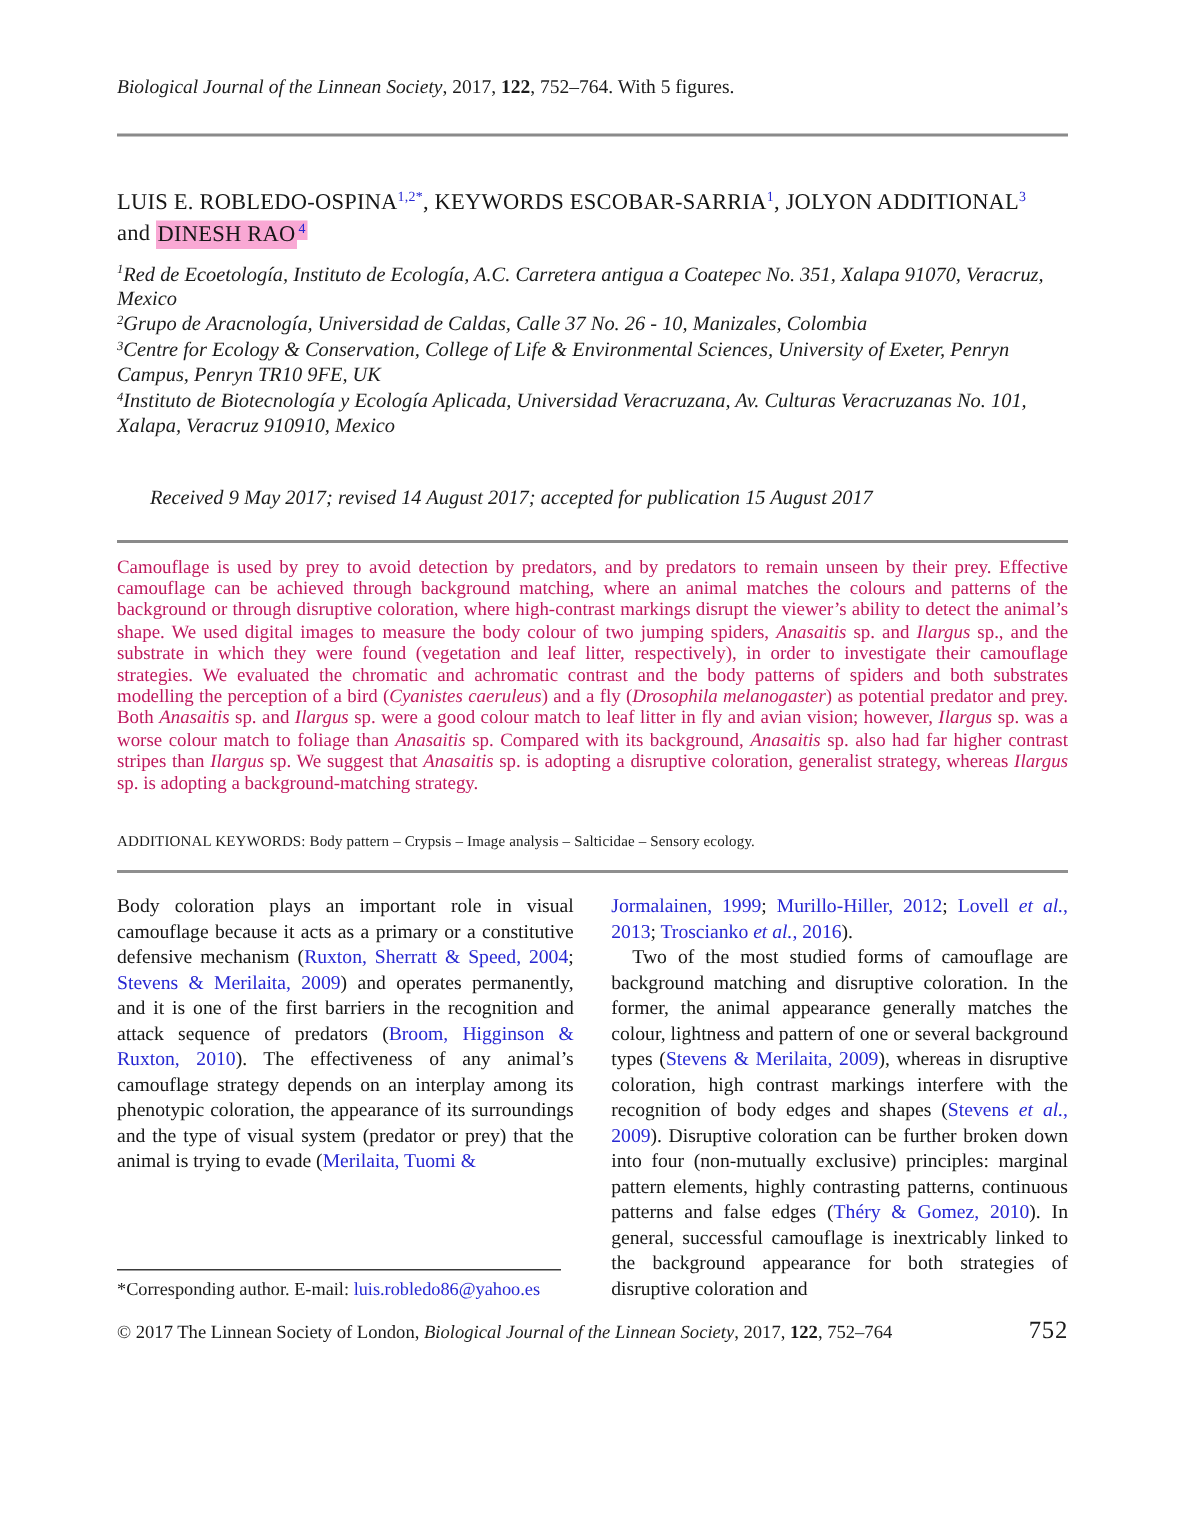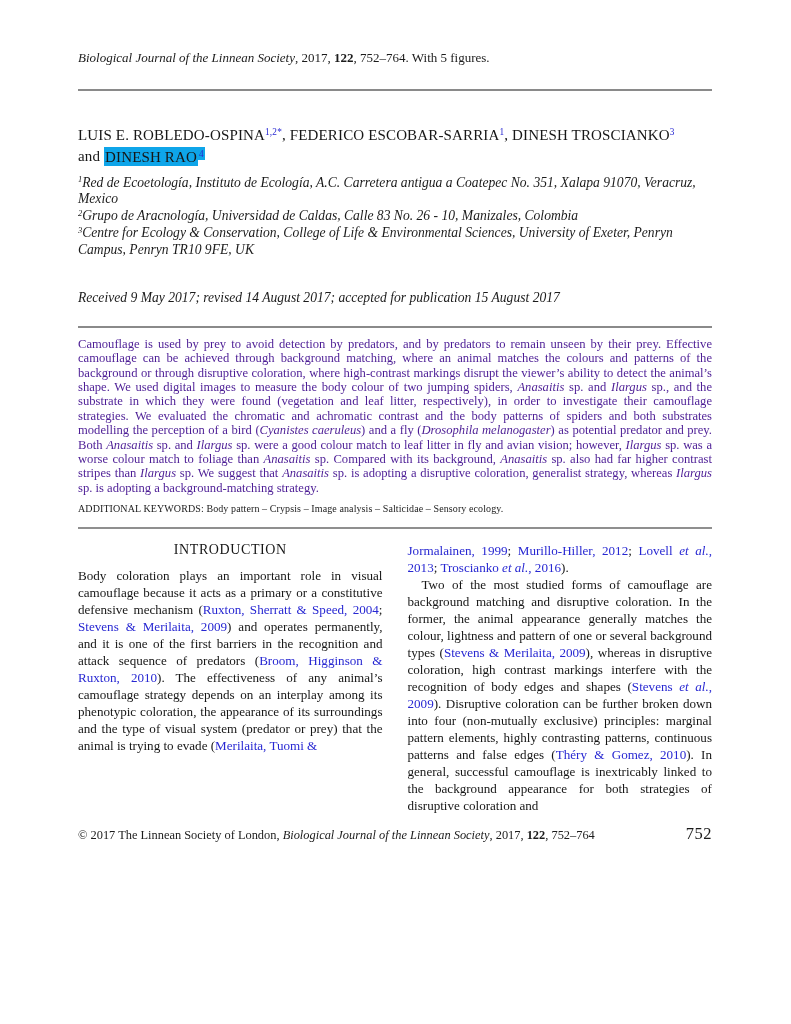--- a/index.html
+++ b/index.html
@@ -20,25 +20,25 @@
   .title {
     font-size:25.5px; font-weight:bold; line-height:1.23;
     letter-spacing:0.1px; color:#151515; max-width:640px; margin-bottom:12px;
   }
 
   .authors { font-size:15px; line-height:1.42; letter-spacing:0.15px; margin-bottom:7px; color:#161616; }
 
   .affiliations { font-style:italic; font-size:13.6px; line-height:1.24; margin-bottom:31px; }
   .affiliation { }
 
-  .received { font-style:italic; font-size:13.6px; margin-bottom:20px; }
+  .received { font-style:italic; font-size:13.6px; margin-bottom:20px;margin-left:22px; }
 
   .abstract {
     font-size:12.6px; line-height:1.145; text-align:justify;
-    margin-top:9px; margin-bottom:8px; color:#4c1d95;
+    margin-top:9px; margin-bottom:27px; color:#be185d;
   }
   .keywords { font-size:10px; margin-bottom:13px; letter-spacing:0.1px; }
 
   .columns-wrap { margin-top:13px; display:flex; gap:25px; min-height:252px; }
   .col { width:305px; display:flex; flex-direction:column; }
   .intro-heading { text-align:center; font-size:14px; letter-spacing:0.6px; margin-bottom:9px; color:#161616; }
   .body-para {
     font-size:13.1px; line-height:1.3; text-align:justify; color:#161616;
   }
   .body-para.indent { text-indent:14px; }
@@ -52,54 +52,58 @@
   .footer-page { font-size:16.5px; letter-spacing:0.5px;margin-left:28px; }
 
   
   .seg-p { }
   .seg-i { font-style:italic; }
   .seg-b { font-weight:bold; }
   .seg-a { color:#2727d2; }
   .seg-ai { color:#2727d2; font-style:italic; }
   .seg-sup { font-size:0.62em; position:relative; top:-0.5em; }
   .seg-supa { font-size:0.62em; position:relative; top:-0.5em; color:#2727d2;text-align:right; }
-  .seg-hl { background:#0ea5e9; padding:1.5px 1px; }
+  .seg-hl { background:#f9a8d4; padding:1.5px 1px; }
 </style>
 </head>
 <body>
 
 <div class="page">
 
   <div class="journal-line"><span class="seg-i">Biological Journal of the Linnean Society</span><span class="seg-p">, 2017, </span><span class="seg-b">122</span><span class="seg-p">, 752–764. With 5 figures.</span></div>
 
   <div class="rule divider-top"></div>
 
 
-  <div class="authors"><span class="seg-p">LUIS E. ROBLEDO-OSPINA</span><span class="seg-supa">1,2*</span><span class="seg-p">, FEDERICO ESCOBAR-SARRIA</span><span class="seg-supa">1</span><span class="seg-p">, DINESH TROSCIANKO</span><span class="seg-supa">3</span><br><span class="seg-p">and </span><span class="seg-hl">DINESH RAO</span><span class="seg-hl seg-supa">4</span></div>
+  <div class="authors"><span class="seg-p">LUIS E. ROBLEDO-OSPINA</span><span class="seg-supa">1,2*</span><span class="seg-p">, KEYWORDS ESCOBAR-SARRIA</span><span class="seg-supa">1</span><span class="seg-p">, JOLYON ADDITIONAL</span><span class="seg-supa">3</span><br><span class="seg-p">and </span><span class="seg-hl">DINESH RAO</span><span class="seg-hl seg-supa">4</span></div>
 
   <div class="affiliations">
     <div class="affiliation"><span class="seg-sup">1</span><span class="seg-p">Red de Ecoetología, Instituto de Ecología, A.C. Carretera antigua a Coatepec No. 351, Xalapa 91070, Veracruz, Mexico</span></div>
-    <div class="affiliation"><span class="seg-sup">2</span><span class="seg-p">Grupo de Aracnología, Universidad de Caldas, Calle 83 No. 26 - 10, Manizales, Colombia</span></div>
+    <div class="affiliation"><span class="seg-sup">2</span><span class="seg-p">Grupo de Aracnología, Universidad de Caldas, Calle 37 No. 26 - 10, Manizales, Colombia</span></div>
     <div class="affiliation"><span class="seg-sup">3</span><span class="seg-p">Centre for Ecology &amp; Conservation, College of Life &amp; Environmental Sciences, University of Exeter, Penryn Campus, Penryn TR10 9FE, UK</span></div>
+    <div class="affiliation"><span class="seg-sup">4</span><span class="seg-p">Instituto de Biotecnología y Ecología Aplicada, Universidad Veracruzana, Av. Culturas Veracruzanas No. 101, Xalapa, Veracruz 910910, Mexico</span></div>
   </div>
 
   <div class="received">Received 9 May 2017; revised 14 August 2017; accepted for publication 15 August 2017</div>
 
   <div class="rule"></div>
 
   <div class="abstract"><span class="seg-p">Camouflage is used by prey to avoid detection by predators, and by predators to remain unseen by their prey. Effective camouflage can be achieved through background matching, where an animal matches the colours and patterns of the background or through disruptive coloration, where high-contrast markings disrupt the viewer’s ability to detect the animal’s shape. We used digital images to measure the body colour of two jumping spiders, </span><span class="seg-i">Anasaitis</span><span class="seg-p"> sp. and </span><span class="seg-i">Ilargus</span><span class="seg-p"> sp., and the substrate in which they were found (vegetation and leaf litter, respectively), in order to investigate their camouflage strategies. We evaluated the chromatic and achromatic contrast and the body patterns of spiders and both substrates modelling the perception of a bird (</span><span class="seg-i">Cyanistes caeruleus</span><span class="seg-p">) and a fly (</span><span class="seg-i">Drosophila melanogaster</span><span class="seg-p">) as potential predator and prey. Both </span><span class="seg-i">Anasaitis</span><span class="seg-p"> sp. and </span><span class="seg-i">Ilargus</span><span class="seg-p"> sp. were a good colour match to leaf litter in fly and avian vision; however, </span><span class="seg-i">Ilargus</span><span class="seg-p"> sp. was a worse colour match to foliage than </span><span class="seg-i">Anasaitis</span><span class="seg-p"> sp. Compared with its background, </span><span class="seg-i">Anasaitis</span><span class="seg-p"> sp. also had far higher contrast stripes than </span><span class="seg-i">Ilargus</span><span class="seg-p"> sp. We suggest that </span><span class="seg-i">Anasaitis</span><span class="seg-p"> sp. is adopting a disruptive coloration, generalist strategy, whereas </span><span class="seg-i">Ilargus</span><span class="seg-p"> sp. is adopting a background-matching strategy.</span></div>
 
   <div class="keywords">ADDITIONAL KEYWORDS:  Body pattern – Crypsis – Image analysis – Salticidae – Sensory ecology.</div>
 
   <div class="rule-thin"></div>
 
   <div class="columns-wrap">
     <div class="col">
-      <div class="intro-heading">INTRODUCTION</div>
       <div class="body-para"><span class="seg-p">Body coloration plays an important role in visual camouflage because it acts as a primary or a constitutive defensive mechanism (</span><span class="seg-a">Ruxton, Sherratt &amp; Speed, 2004</span><span class="seg-p">; </span><span class="seg-a">Stevens &amp; Merilaita, 2009</span><span class="seg-p">) and operates permanently, and it is one of the first barriers in the recognition and attack sequence of predators (</span><span class="seg-a">Broom, Higginson &amp; Ruxton, 2010</span><span class="seg-p">). The effectiveness of any animal’s camouflage strategy depends on an interplay among its phenotypic coloration, the appearance of its surroundings and the type of visual system (predator or prey) that the animal is trying to evade (</span><span class="seg-a">Merilaita, Tuomi &amp;</span></div>
+      <div class="footnote-block">
+        <div class="footnote-rule"></div>
+        <div class="footnote"><span class="seg-p">*Corresponding author. E-mail: </span><span class="seg-a">luis.robledo86@yahoo.es</span></div>
+      </div>
     </div>
     <div class="col">
       <div class="body-para"><span class="seg-a">Jormalainen, 1999</span><span class="seg-p">; </span><span class="seg-a">Murillo-Hiller, 2012</span><span class="seg-p">; </span><span class="seg-a">Lovell </span><span class="seg-ai">et al.</span><span class="seg-a">, 2013</span><span class="seg-p">; </span><span class="seg-a">Troscianko </span><span class="seg-ai">et al.</span><span class="seg-a">, 2016</span><span class="seg-p">).</span></div>
       <div class="body-para indent"><span class="seg-p">Two of the most studied forms of camouflage are background matching and disruptive coloration. In the former, the animal appearance generally matches the colour, lightness and pattern of one or several background types (</span><span class="seg-a">Stevens &amp; Merilaita, 2009</span><span class="seg-p">), whereas in disruptive coloration, high contrast markings interfere with the recognition of body edges and shapes (</span><span class="seg-a">Stevens </span><span class="seg-ai">et al.</span><span class="seg-a">, 2009</span><span class="seg-p">). Disruptive coloration can be further broken down into four (non-mutually exclusive) principles: marginal pattern elements, highly contrasting patterns, continuous patterns and false edges (</span><span class="seg-a">Théry &amp; Gomez, 2010</span><span class="seg-p">). In general, successful camouflage is inextricably linked to the background appearance for both strategies of disruptive coloration and</span></div>
     </div>
   </div>
 
   <div class="footer">
     <div class="footer-copy"><span class="seg-p">© 2017 The Linnean Society of London, </span><span class="seg-i">Biological Journal of the Linnean Society</span><span class="seg-p">, 2017, </span><span class="seg-b">122</span><span class="seg-p">, 752–764</span></div>
     <div class="footer-page">752</div>

